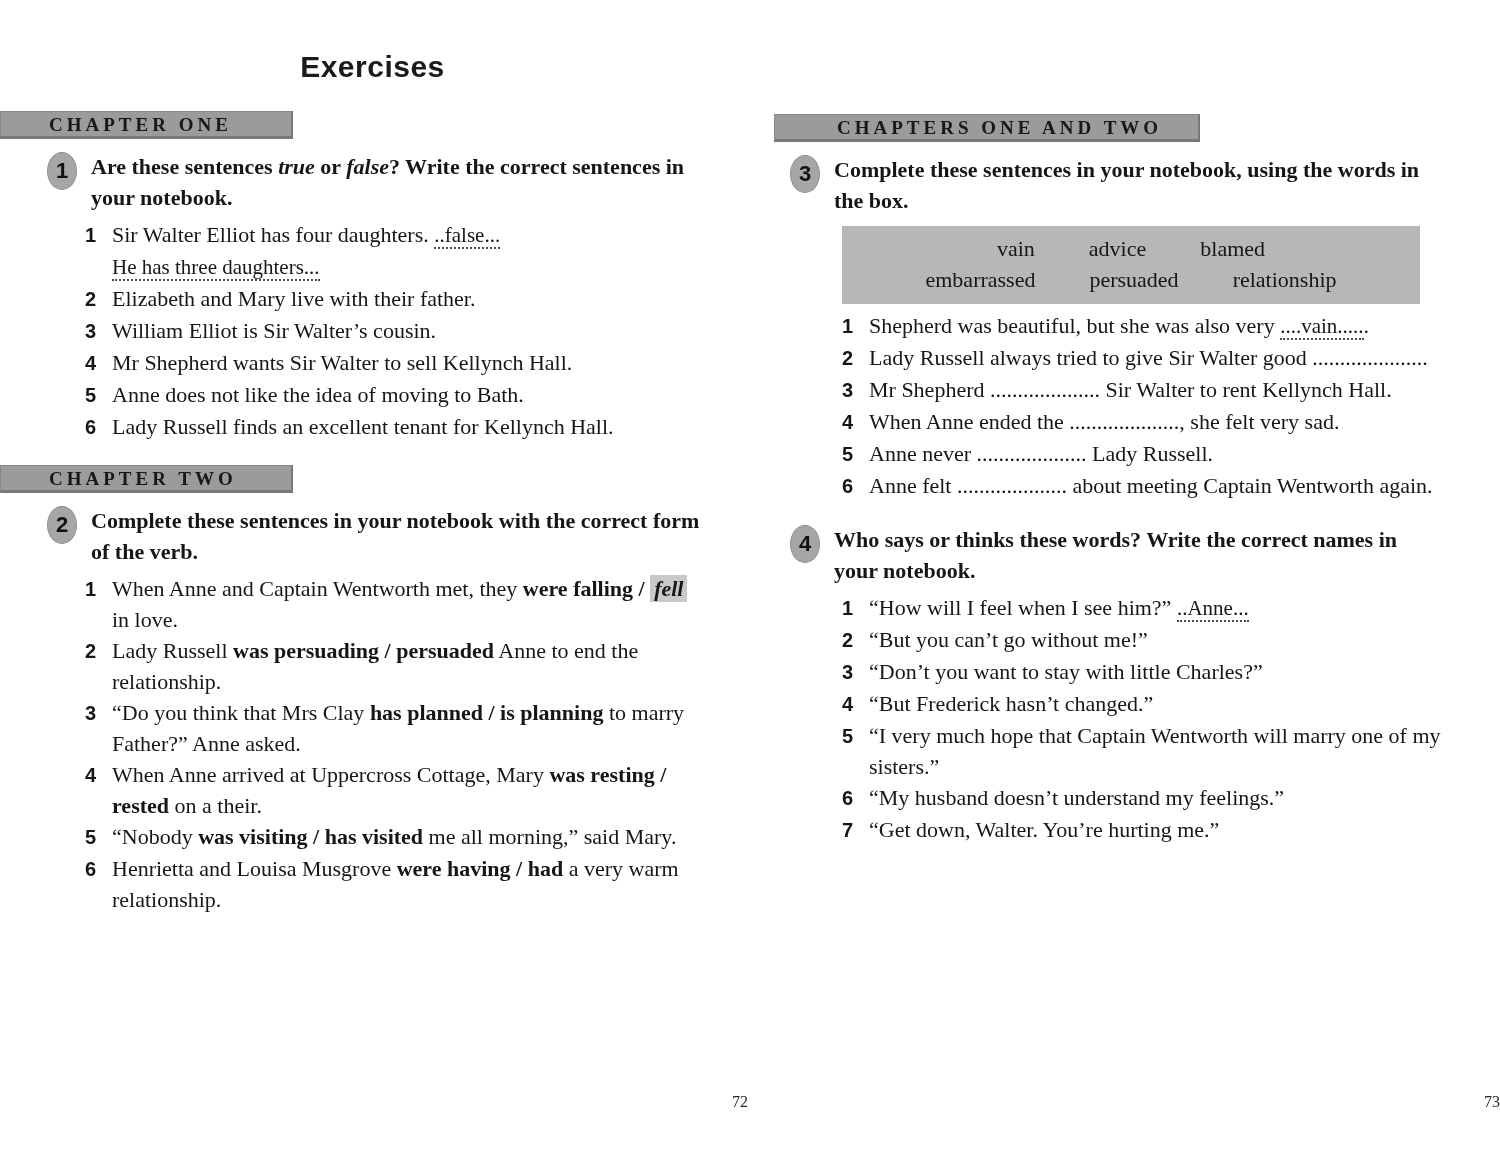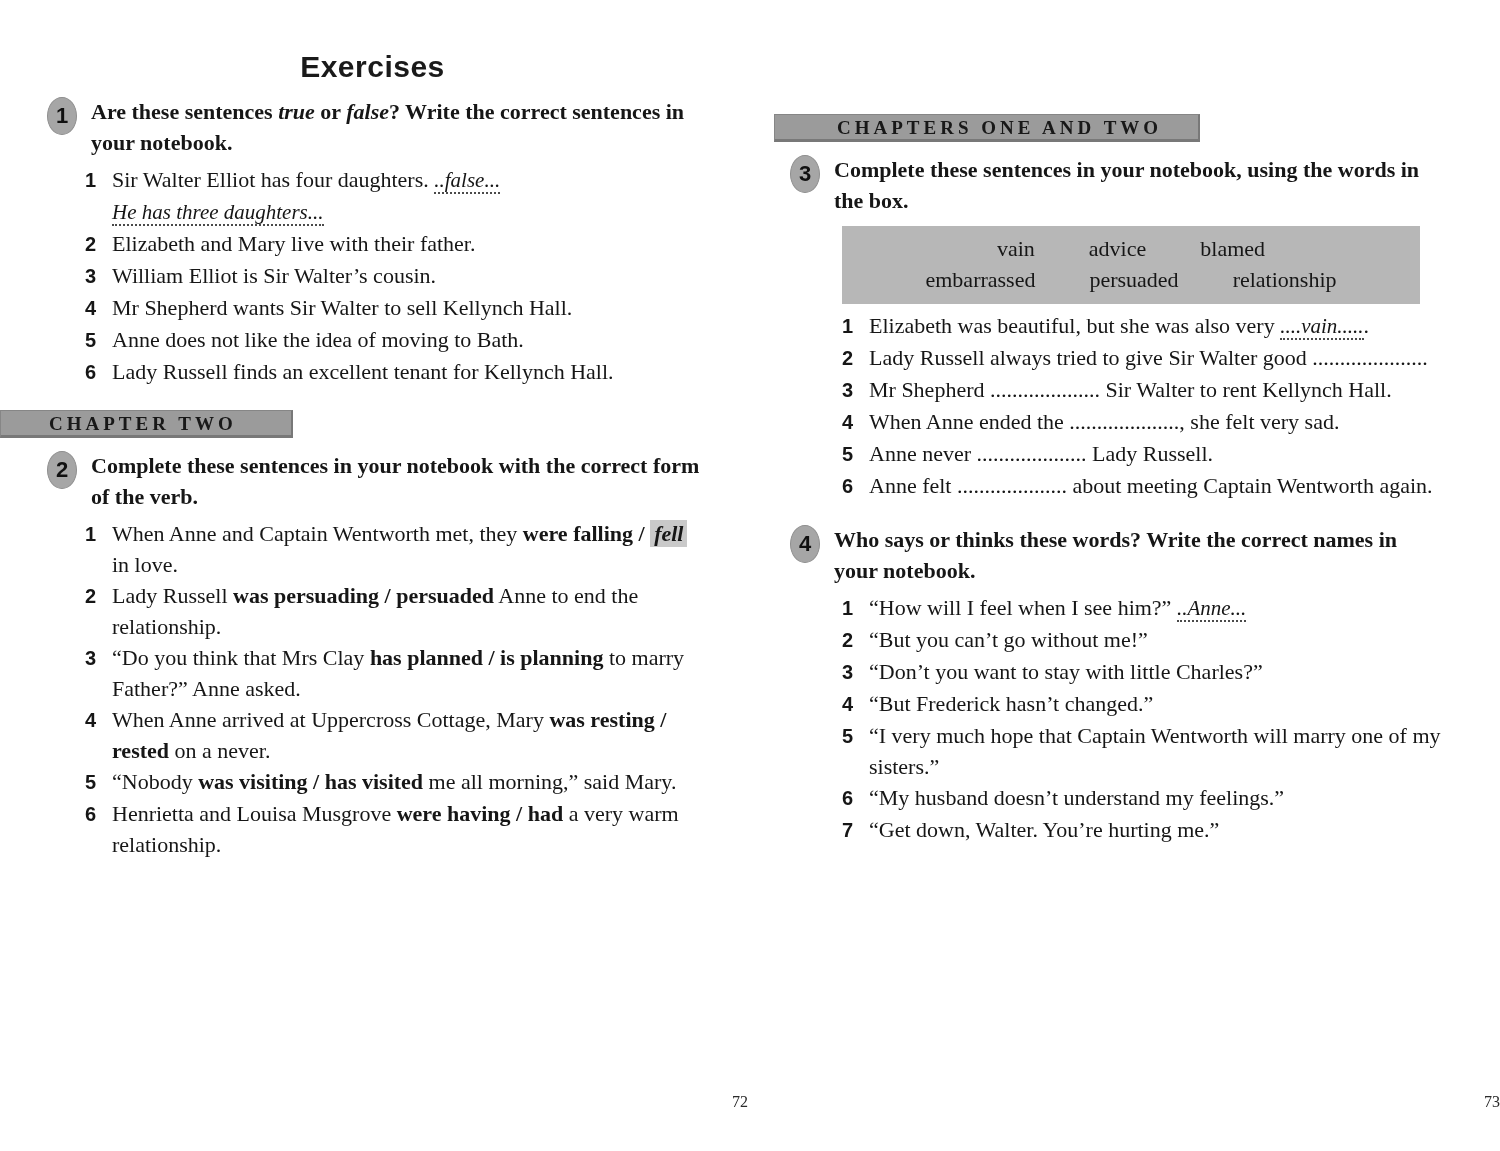--- a/index.html
+++ b/index.html
@@ -67,36 +67,37 @@
   .item-num{
     flex:none;width:27px;
     font-family:"Liberation Sans", sans-serif;font-weight:700;font-size:20px;
     padding-top:1px;
   }
   .item-text{flex:1;max-width:592px;}
 
   .seg-b{font-weight:700;}
   .seg-bi{font-weight:700;font-style:italic;}
   .seg-hl{font-weight:700;font-style:italic;background:var(--hl-bg);padding:1px 4px;}
-  .seg-ans{font-style:italic;font-size:21px;border-bottom:2px dotted #4a4a4a;}
+  .seg-ans{font-size:21px;border-bottom:2px dotted #4a4a4a;}
   .answer-line{display:block;}
 
   .page-num{
     position:absolute;bottom:40px;left:0;right:0;
     text-align:right;font-size:16px;color:#2a2a2a;
   }
 </style>
 </head>
 <body>
 
 <div class="book">
   <div class="page page-left">
     <h1 class="title">Exercises</h1>
     <div class="sections">
         <div class="section">
+          <div class="chapter-bar">CHAPTER ONE</div>
           <div class="exercise">
             <span class="badge">1</span>
             <div class="instruction"><span class="seg seg-b">Are these sentences </span><span class="seg seg-bi">true</span><span class="seg seg-b"> or </span><span class="seg seg-bi">false</span><span class="seg seg-b">? Write the correct sentences in your notebook.</span></div>
           </div>
           <div class="items">
             <div class="item">
               <span class="item-num">1</span>
               <div class="item-text"><span class="seg">Sir Walter Elliot has four daughters. </span><span class="seg seg-ans">..false...</span><div class="answer-line"><span class="seg seg-ans">He has three daughters...</span></div></div>
             </div>
             <div class="item">
@@ -135,21 +136,21 @@
             <div class="item">
               <span class="item-num">2</span>
               <div class="item-text"><span class="seg">Lady Russell </span><span class="seg seg-b">was persuading / persuaded</span><span class="seg"> Anne to end the relationship.</span></div>
             </div>
             <div class="item">
               <span class="item-num">3</span>
               <div class="item-text"><span class="seg">“Do you think that Mrs Clay </span><span class="seg seg-b">has planned / is planning</span><span class="seg"> to marry Father?” Anne asked.</span></div>
             </div>
             <div class="item">
               <span class="item-num">4</span>
-              <div class="item-text"><span class="seg">When Anne arrived at Uppercross Cottage, Mary </span><span class="seg seg-b">was resting / rested</span><span class="seg"> on a never.</span></div>
+              <div class="item-text"><span class="seg">When Anne arrived at Uppercross Cottage, Mary </span><span class="seg seg-b">was resting / rested</span><span class="seg"> on a their.</span></div>
             </div>
             <div class="item">
               <span class="item-num">5</span>
               <div class="item-text"><span class="seg">“Nobody </span><span class="seg seg-b">was visiting / has visited</span><span class="seg"> me all morning,” said Mary.</span></div>
             </div>
             <div class="item">
               <span class="item-num">6</span>
               <div class="item-text"><span class="seg">Henrietta and Louisa Musgrove </span><span class="seg seg-b">were having / had</span><span class="seg"> a very warm relationship.</span></div>
             </div>
           </div>
@@ -173,21 +174,21 @@
             </div>
             <div class="word-row">
               <span class="word">embarrassed</span>
               <span class="word">persuaded</span>
               <span class="word">relationship</span>
             </div>
           </div>
           <div class="items">
             <div class="item">
               <span class="item-num">1</span>
-              <div class="item-text"><span class="seg">Elizabeth was beautiful, but she was also very </span><span class="seg seg-ans">....vain.....</span><span class="seg">.</span></div>
+              <div class="item-text"><span class="seg">Shepherd was beautiful, but she was also very </span><span class="seg seg-ans">....vain.....</span><span class="seg">.</span></div>
             </div>
             <div class="item">
               <span class="item-num">2</span>
               <div class="item-text"><span class="seg">Lady Russell always tried to give Sir Walter good .....................</span></div>
             </div>
             <div class="item">
               <span class="item-num">3</span>
               <div class="item-text"><span class="seg">Mr Shepherd .................... Sir Walter to rent Kellynch Hall.</span></div>
             </div>
             <div class="item">

